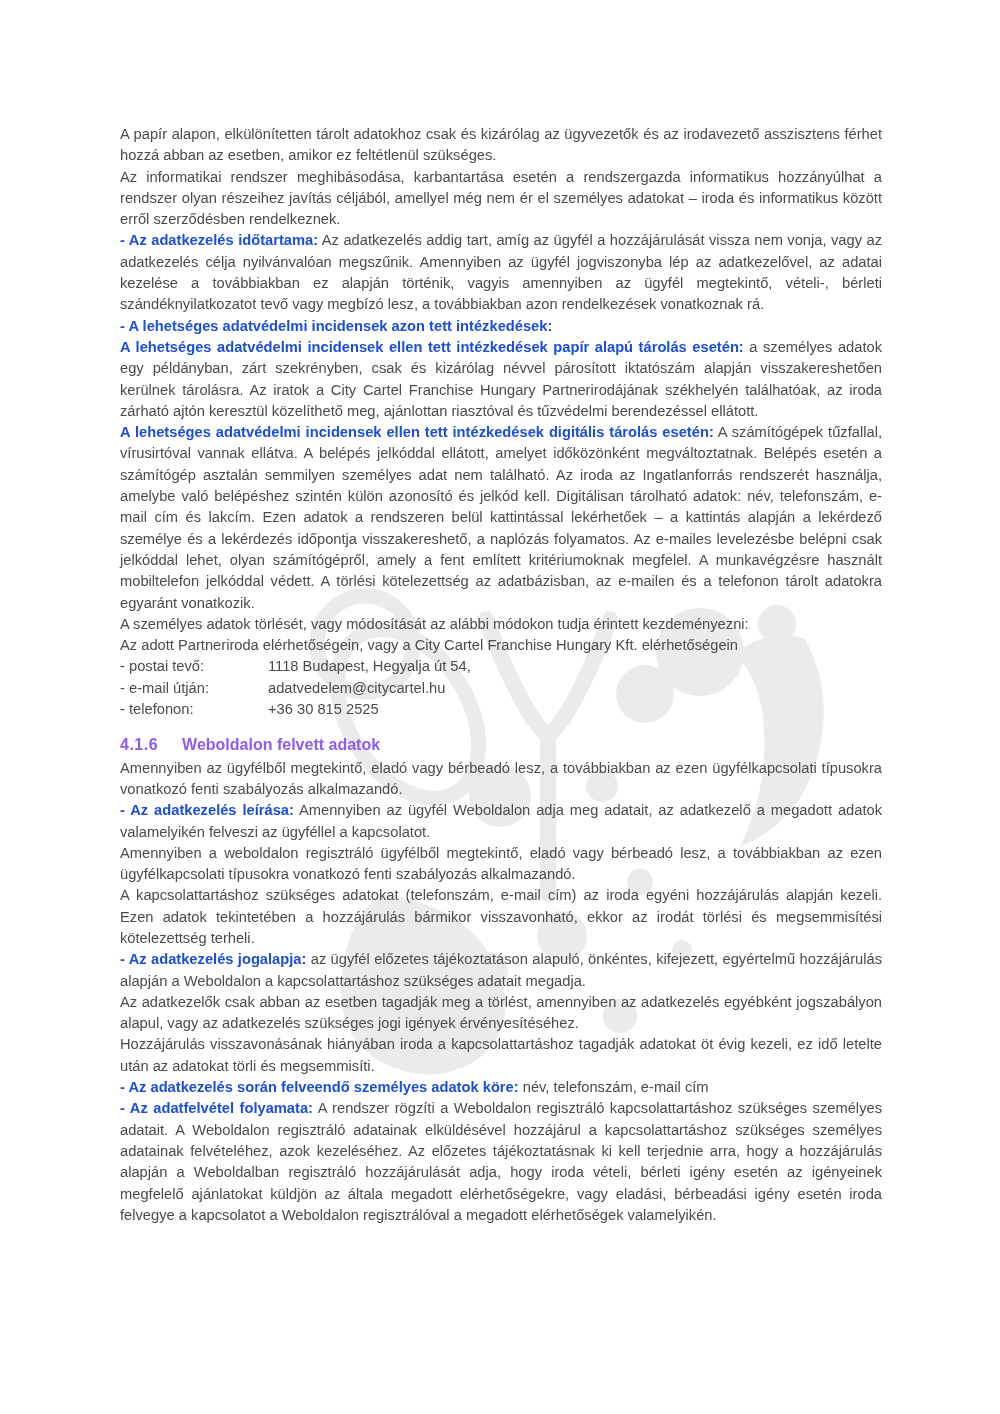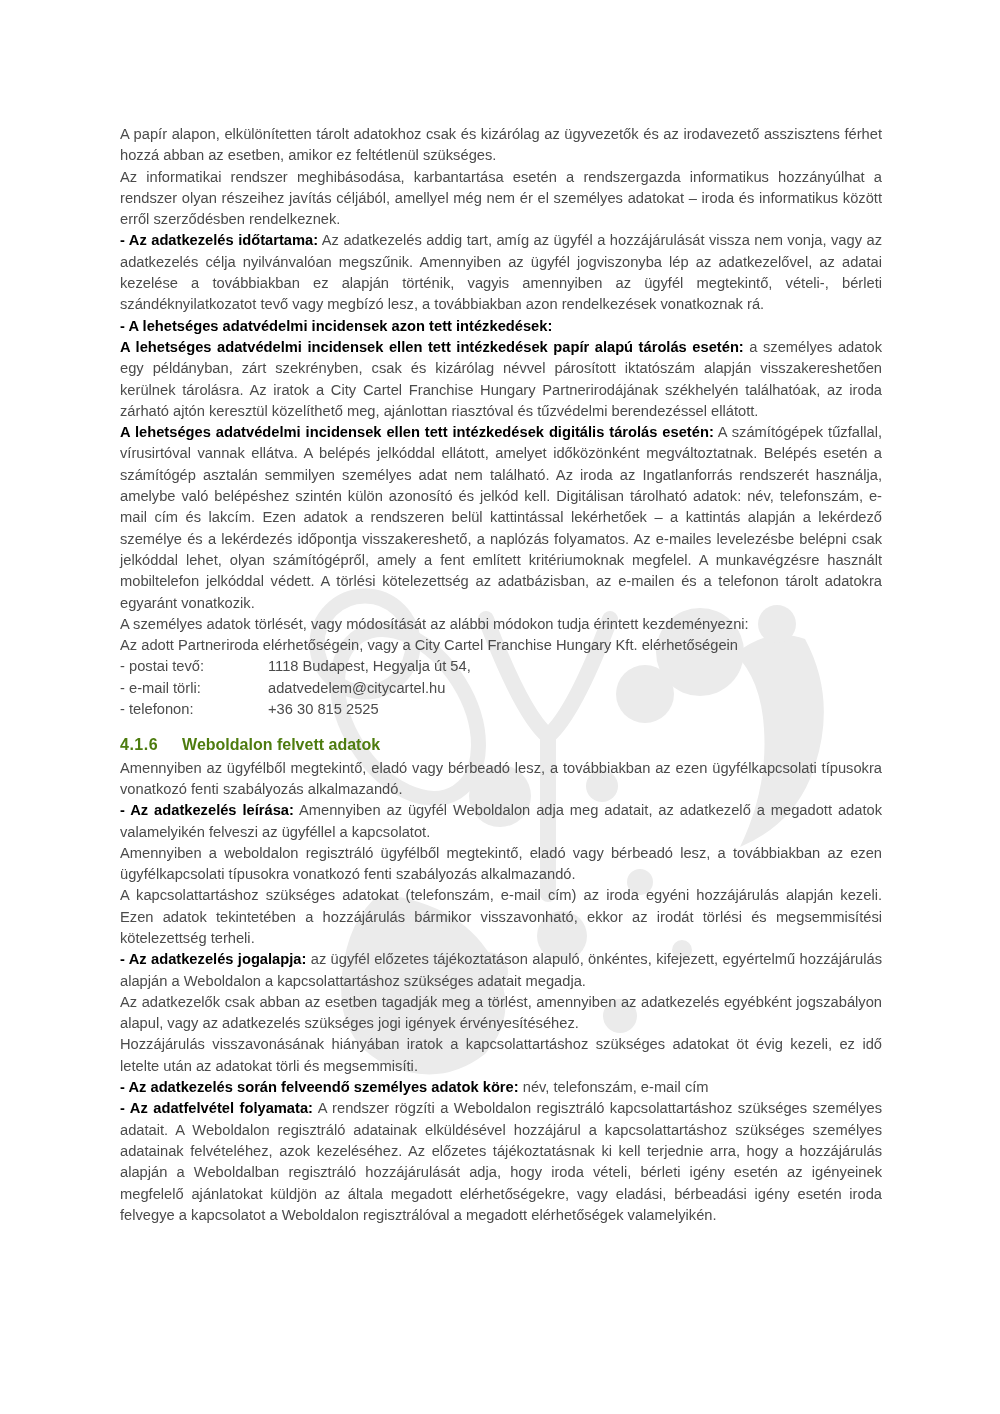--- a/index.html
+++ b/index.html
@@ -22,30 +22,30 @@
   .content {
     position: relative;
     z-index: 1;
     padding: 112px 118px 0 120px;
     color: #4b4b4b;
     font-size: 14.7px;
     line-height: 21.3px;
     text-align: justify;
   }
   p.para { margin: 0; padding: 0; }
-  .b { font-weight: bold; color: #000000; }
+  .b { font-weight: bold; color: #1d4ed8; }
   .contact-list { text-align: left; }
   .contact-row { display: flex; }
   .contact-label { width: 148px; flex: 0 0 148px; }
   .contact-value { flex: 1; }
   .section-heading {
     margin: 14px 0 2px 0;
     font-size: 16px;
     font-weight: bold;
-    color: #4d7c0f;
+    color: #8b5cf6;
     text-align: left;
   }
   .section-number { display: inline-block; margin-right: 24px; letter-spacing: 0.5px; }
   .footer {
     position: absolute;
     top: 1312px;
     left: 0;
     right: 0;
     color: #757575;
     font-size: 12.5px;
@@ -86,35 +86,35 @@
       <p class="para"><span class="b">A lehetséges adatvédelmi incidensek ellen tett intézkedések papír alapú tárolás esetén:</span><span> a személyes adatok egy példányban, zárt szekrényben, csak és kizárólag névvel párosított iktatószám alapján visszakereshetően kerülnek tárolásra. Az iratok a City Cartel Franchise Hungary Partnerirodájának székhelyén találhatóak, az iroda zárható ajtón keresztül közelíthető meg, ajánlottan riasztóval és tűzvédelmi berendezéssel ellátott.</span></p>
       <p class="para"><span class="b">A lehetséges adatvédelmi incidensek ellen tett intézkedések digitális tárolás esetén:</span><span> A számítógépek tűzfallal, vírusirtóval vannak ellátva. A belépés jelkóddal ellátott, amelyet időközönként megváltoztatnak. Belépés esetén a számítógép asztalán semmilyen személyes adat nem található. Az iroda az Ingatlanforrás rendszerét használja, amelybe való belépéshez szintén külön azonosító és jelkód kell. Digitálisan tárolható adatok: név, telefonszám, e-mail cím és lakcím. Ezen adatok a rendszeren belül kattintással lekérhetőek – a kattintás alapján a lekérdező személye és a lekérdezés időpontja visszakereshető, a naplózás folyamatos. Az e-mailes levelezésbe belépni csak jelkóddal lehet, olyan számítógépről, amely a fent említett kritériumoknak megfelel. A munkavégzésre használt mobiltelefon jelkóddal védett. A törlési kötelezettség az adatbázisban, az e-mailen és a telefonon tárolt adatokra egyaránt vonatkozik.</span></p>
       <p class="para"><span>A személyes adatok törlését, vagy módosítását az alábbi módokon tudja érintett kezdeményezni:</span></p>
       <p class="para"><span>Az adott Partneriroda elérhetőségein, vagy a City Cartel Franchise Hungary Kft. elérhetőségein</span></p>
       <div class="contact-list">
         <div class="contact-row">
           <span class="contact-label">- postai tevő:</span>
           <span class="contact-value">1118 Budapest, Hegyalja út 54,</span>
         </div>
         <div class="contact-row">
-          <span class="contact-label">- e-mail törli:</span>
+          <span class="contact-label">- e-mail útján:</span>
           <span class="contact-value">adatvedelem@citycartel.hu</span>
         </div>
         <div class="contact-row">
           <span class="contact-label">- telefonon:</span>
           <span class="contact-value">+36 30 815 2525</span>
         </div>
       </div>
       <div class="section-heading"><span class="section-number">4.1.6</span><span class="section-title">Weboldalon felvett adatok</span></div>
       <p class="para"><span>Amennyiben az ügyfélből megtekintő, eladó vagy bérbeadó lesz, a továbbiakban az ezen ügyfélkapcsolati típusokra vonatkozó fenti szabályozás alkalmazandó.</span></p>
       <p class="para"><span class="b">- Az adatkezelés leírása:</span><span> Amennyiben az ügyfél Weboldalon adja meg adatait, az adatkezelő a megadott adatok valamelyikén felveszi az ügyféllel a kapcsolatot.</span></p>
       <p class="para"><span>Amennyiben a weboldalon regisztráló ügyfélből megtekintő, eladó vagy bérbeadó lesz, a továbbiakban az ezen ügyfélkapcsolati típusokra vonatkozó fenti szabályozás alkalmazandó.</span></p>
       <p class="para"><span>A kapcsolattartáshoz szükséges adatokat (telefonszám, e-mail cím) az iroda egyéni hozzájárulás alapján kezeli. Ezen adatok tekintetében a hozzájárulás bármikor visszavonható, ekkor az irodát törlési és megsemmisítési kötelezettség terheli.</span></p>
       <p class="para"><span class="b">- Az adatkezelés jogalapja:</span><span> az ügyfél előzetes tájékoztatáson alapuló, önkéntes, kifejezett, egyértelmű hozzájárulás alapján a Weboldalon a kapcsolattartáshoz szükséges adatait megadja.</span></p>
       <p class="para"><span>Az adatkezelők csak abban az esetben tagadják meg a törlést, amennyiben az adatkezelés egyébként jogszabályon alapul, vagy az adatkezelés szükséges jogi igények érvényesítéséhez.</span></p>
-      <p class="para"><span>Hozzájárulás visszavonásának hiányában iratok a kapcsolattartáshoz szükséges adatokat öt évig kezeli, ez idő letelte után az adatokat törli és megsemmisíti.</span></p>
+      <p class="para"><span>Hozzájárulás visszavonásának hiányában iroda a kapcsolattartáshoz tagadják adatokat öt évig kezeli, ez idő letelte után az adatokat törli és megsemmisíti.</span></p>
       <p class="para"><span class="b">- Az adatkezelés során felveendő személyes adatok köre:</span><span> név, telefonszám, e-mail cím</span></p>
       <p class="para"><span class="b">- Az adatfelvétel folyamata:</span><span> A rendszer rögzíti a Weboldalon regisztráló kapcsolattartáshoz szükséges személyes adatait. A Weboldalon regisztráló adatainak elküldésével hozzájárul a kapcsolattartáshoz szükséges személyes adatainak felvételéhez, azok kezeléséhez. Az előzetes tájékoztatásnak ki kell terjednie arra, hogy a hozzájárulás alapján a Weboldalban regisztráló hozzájárulását adja, hogy iroda vételi, bérleti igény esetén az igényeinek megfelelő ajánlatokat küldjön az általa megadott elérhetőségekre, vagy eladási, bérbeadási igény esetén iroda felvegye a kapcsolatot a Weboldalon regisztrálóval a megadott elérhetőségek valamelyikén.</span></p>
     </div>
 
   <div class="footer">10</div>
 
 </div>
 
 </body></html>

